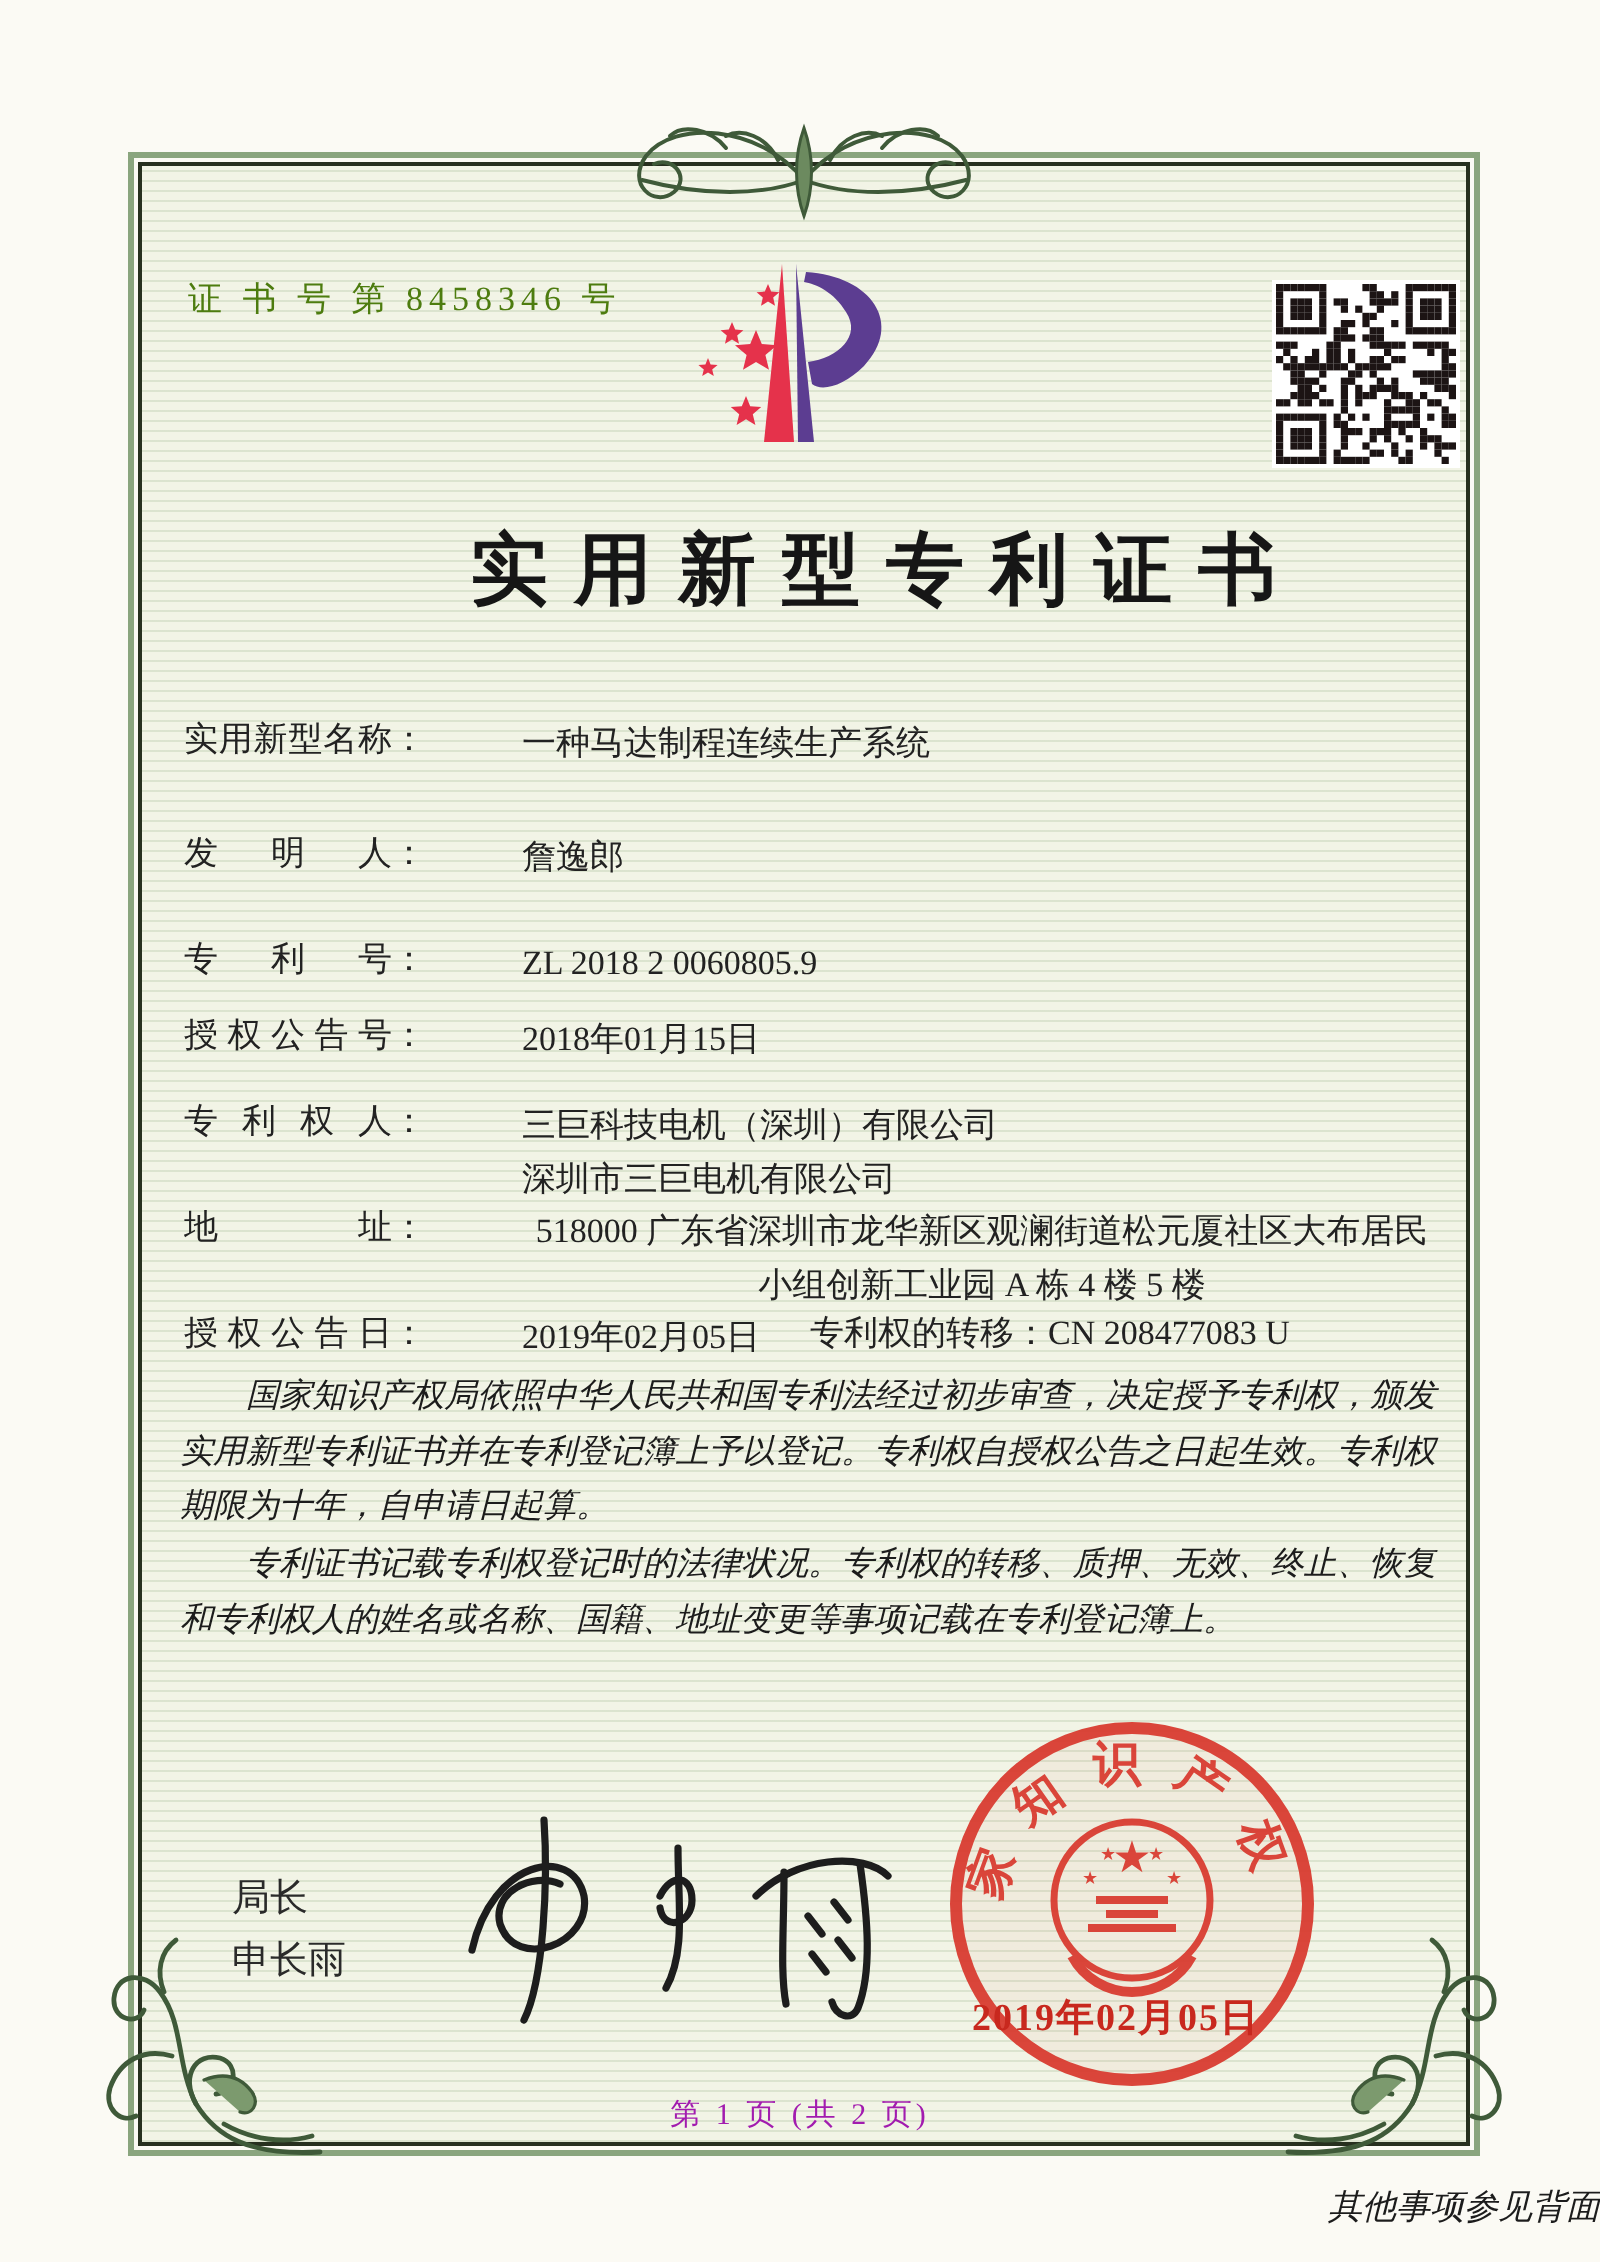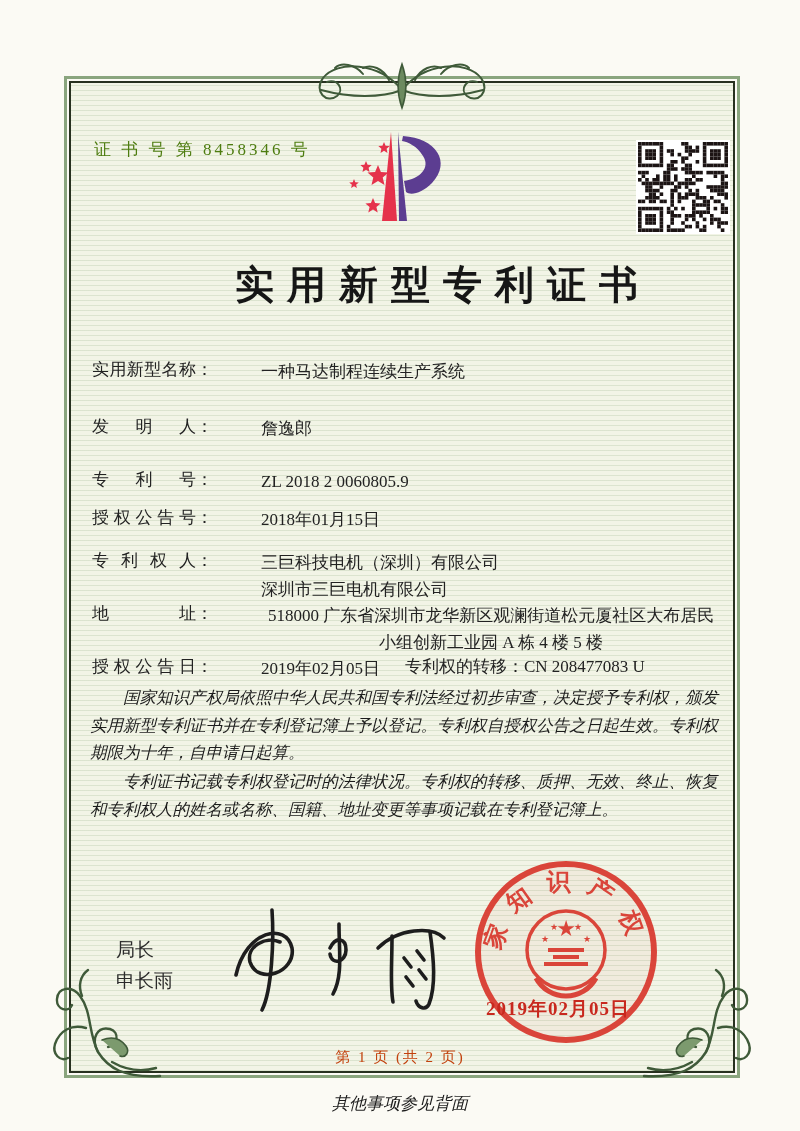--- a/index.html
+++ b/index.html
@@ -53,22 +53,22 @@
   .dir-block{position:absolute;left:116px;top:934px;font-size:19px;line-height:31px;
     font-family:"Liberation Sans","DejaVu Sans",sans-serif;color:#2a2a2a;}
   .sig-svg{position:absolute;left:210px;top:893px;width:250px;height:125px;}
 
   .seal-svg{position:absolute;left:462px;top:850px;width:208px;height:208px;opacity:.92;}
   .seal-date{
     position:absolute;left:486px;top:996px;width:180px;font-size:19px;font-weight:bold;
     color:#c8281e;letter-spacing:1px;white-space:nowrap;
   }
 
-  .page-info{position:absolute;left:0;top:1048px;width:800px;text-align:center;font-size:15px;letter-spacing:2px;color:#c2410c;}
-  .back-note{position:absolute;left:0;top:1092px;width:800px;text-align:center;font-size:17px;font-style:italic;color:#1c1c1c;}
+  .page-info{position:absolute;left:0;top:1048px;width:800px;text-align:center;font-size:15px;letter-spacing:2px;color:#a21caf;}
+  .back-note{position:absolute;left:0;top:1092px;width:800px;text-align:right;font-size:17px;font-style:italic;color:#1c1c1c;}
 
   .ornament{position:absolute;pointer-events:none;}
   .crest{left:293px;top:50px;width:218px;height:64px;}
   .corner-bl{left:42px;top:966px;width:120px;height:118px;}
   .corner-br{left:642px;top:966px;width:120px;height:118px;transform:scaleX(-1);}
 </style>
 </head>
 <body>
 
 <div class="page">

